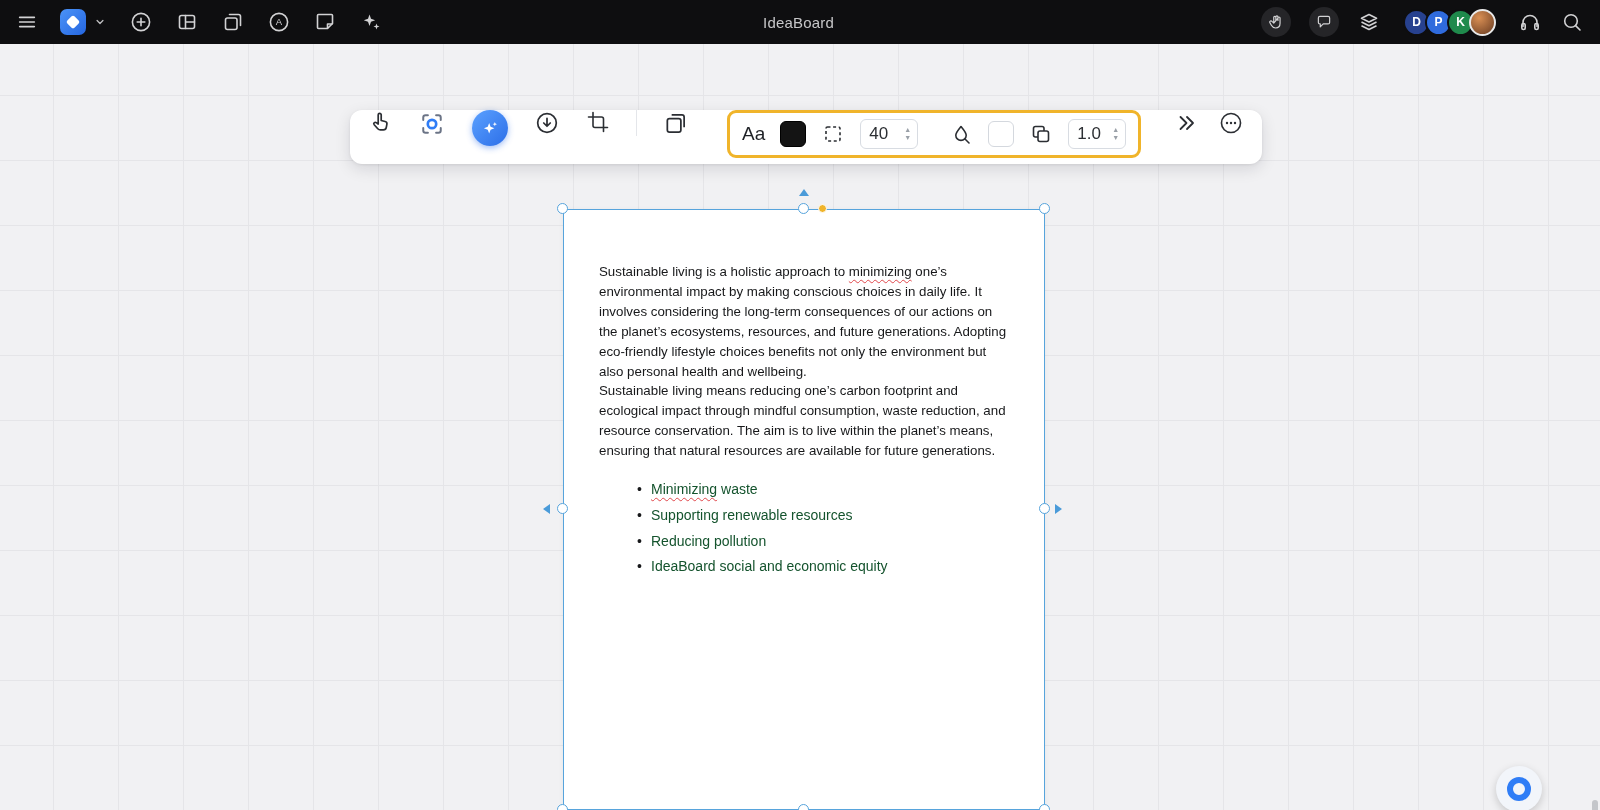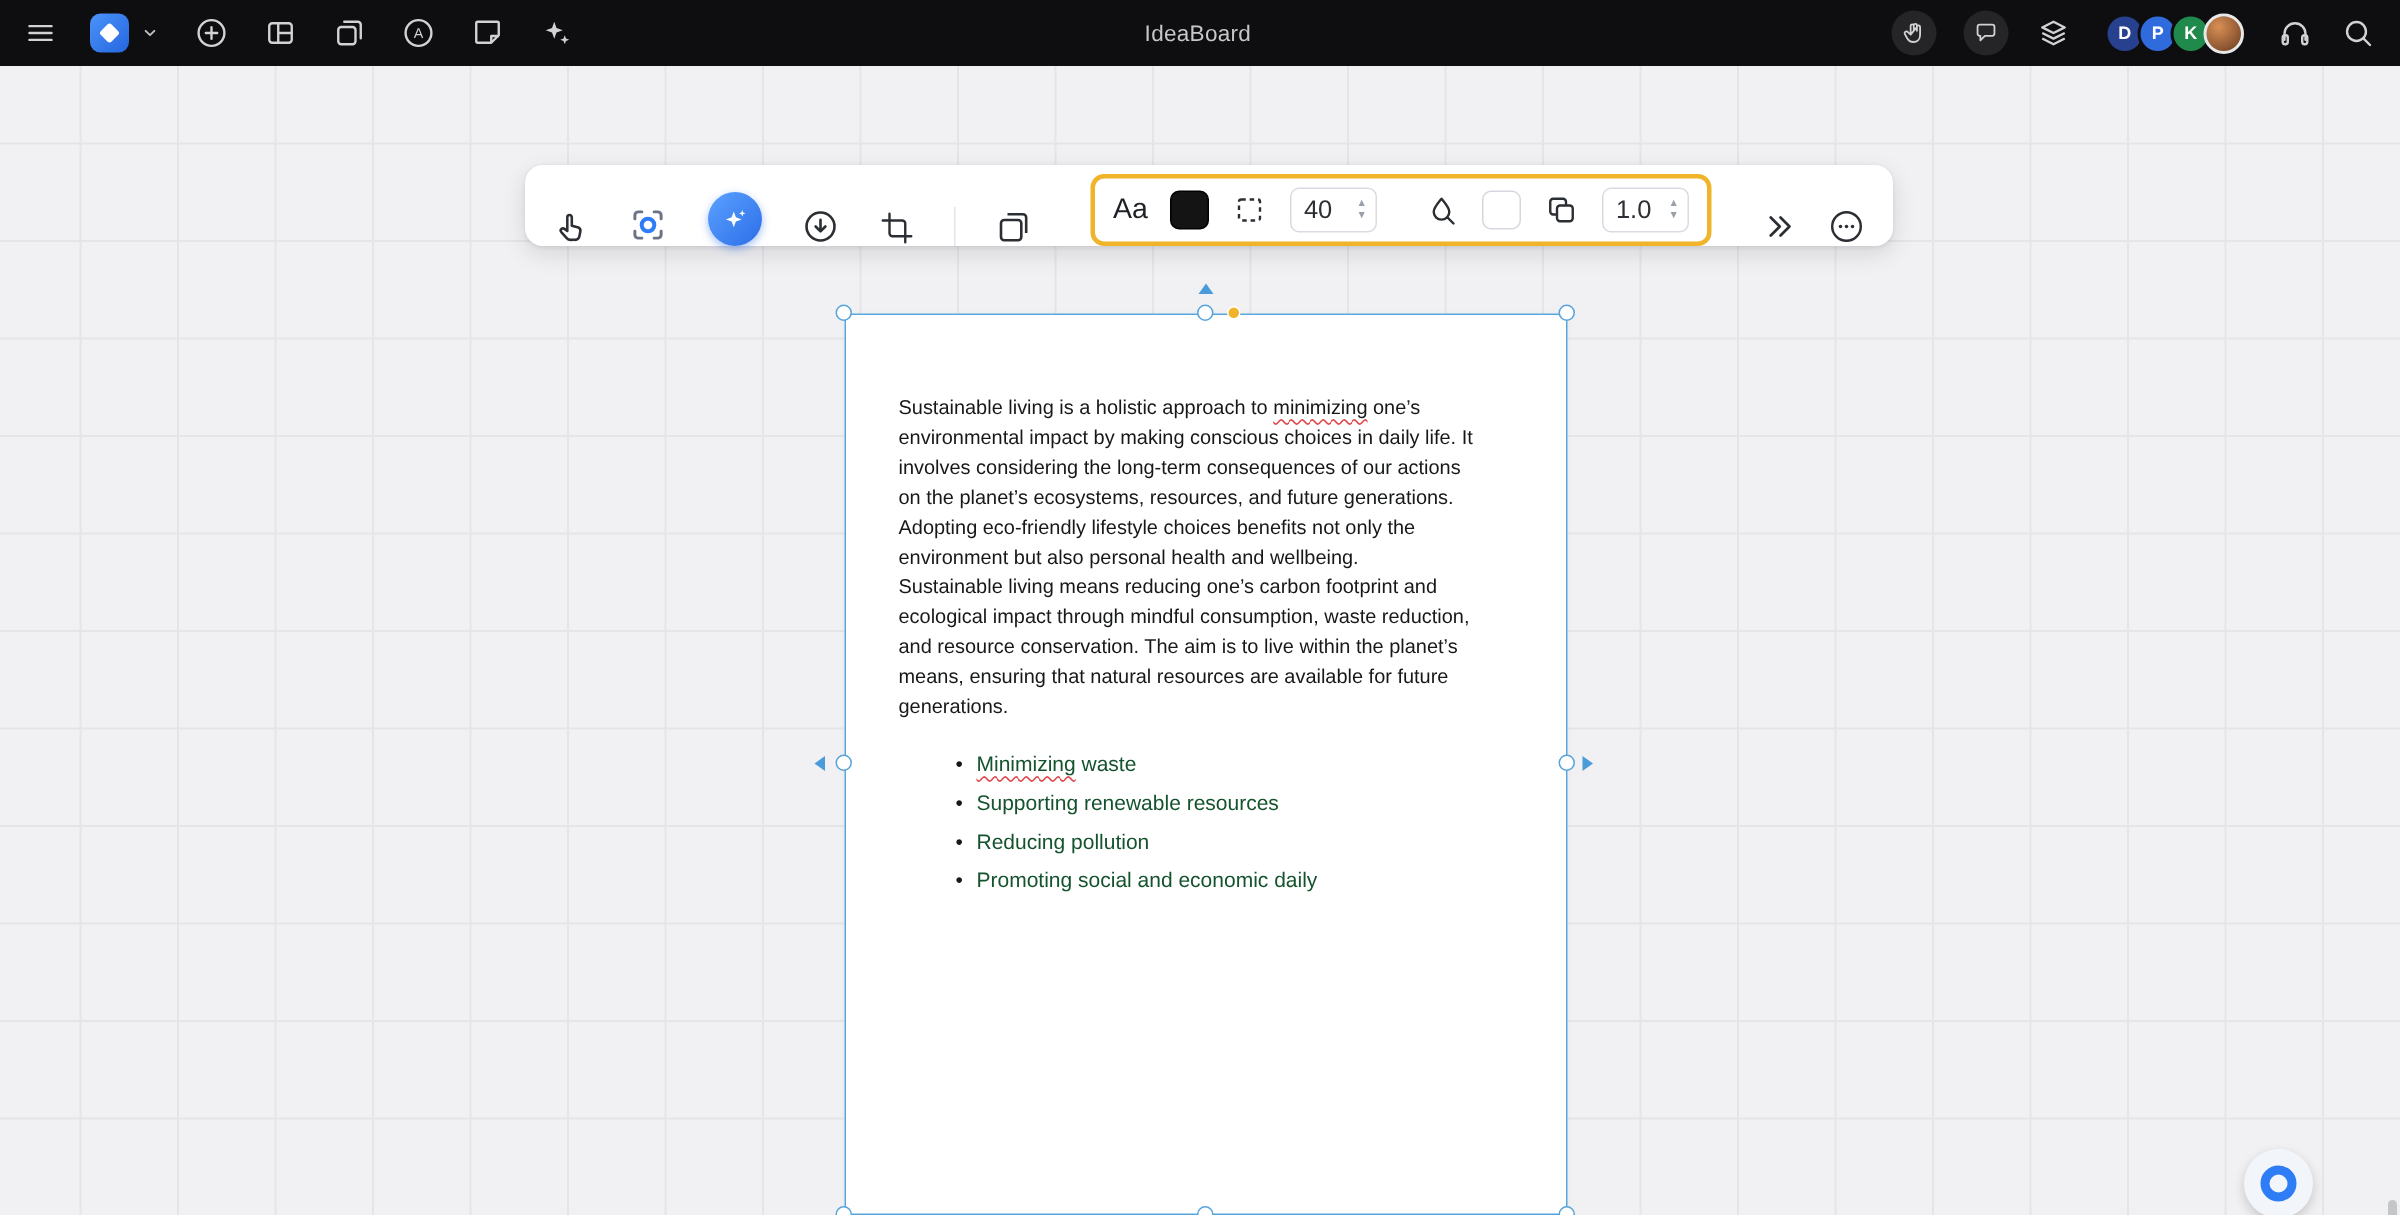--- a/index.html
+++ b/index.html
@@ -33,42 +33,42 @@
   
   .canvas { position:absolute; top:44px; left:0; width:1600px; height:766px;
             background-color:#f1f1f3;
             background-image:linear-gradient(#e5e5e8 1px, transparent 1px),
                              linear-gradient(90deg,#e5e5e8 1px, transparent 1px);
             background-size:65px 65px; background-position:-12px -14px; }
 
   
   .toolbar { position:absolute; left:350px; top:66px; width:912px; height:54px; background:#fff; border-radius:12px;
              box-shadow:0 5px 16px rgba(20,20,35,.12), 0 1px 3px rgba(20,20,35,.08);
-             display:flex; align-items:flex-end; padding:0 18px; z-index:40; gap:26px; }
+             display:flex; align-items:flex-start; padding:0 18px; z-index:40; gap:26px; }
   .tool-btn { display:flex; align-items:center; justify-content:center; background:none; border:none; padding:0; cursor:pointer; }
   .ai-btn { width:36px; height:36px; border-radius:50%; background:linear-gradient(135deg,#5ba1ff,#2c6ee8);
             display:flex; align-items:center; justify-content:center; border:none; cursor:pointer; box-shadow:0 2px 6px rgba(47,111,232,.45); }
   .v-divider { width:1px; height:26px; background:#e4e6ea; }
   .hl-group { display:flex; align-items:center; gap:15px; padding:6px 12px; border:3px solid #f0b42a; border-radius:9px; margin-left:12px; }
   .aa-label { font-size:19px; color:#1e2126; font-weight:500; cursor:pointer; }
   .swatch { width:26px; height:26px; border-radius:6px; cursor:pointer; }
   .swatch-black { background:#141414; border:1px solid #000; }
   .swatch-white { background:#ffffff; border:1px solid #d4d8de; }
   .num-input { display:flex; align-items:center; width:58px; height:30px; border:1px solid #d8dce2; border-radius:6px;
                background:#fff; padding:0 4px 0 8px; }
   .num-input input { width:26px; border:none; outline:none; font-size:17px; color:#2c2f33; padding:0; background:transparent;
                      font-family:"Liberation Sans", sans-serif; }
   .steppers { margin-left:auto; display:flex; flex-direction:column; justify-content:center; }
   .step { font-size:7px; line-height:8px; color:#9aa0a8; background:none; border:none; padding:0 2px; cursor:pointer; }
   .drop-icon { margin-left:16px; }
   .tail-tools { margin-left:auto; display:flex; align-items:center; gap:20px; }
 
   
   .doc-card { position:absolute; left:563px; top:165px; width:482px; height:601px; background:#fff;
-              border:1.5px solid #57a4dc; z-index:5; padding:52px 54px 0 35px; box-shadow:0 1px 5px rgba(0,0,0,.05); }
+              border:1.5px solid #57a4dc; z-index:5; padding:52px 34px 0 35px; box-shadow:0 1px 5px rgba(0,0,0,.05); }
   .doc-card p { margin:0; font-size:13.3px; line-height:19.9px; color:#17181a; }
   .doc-heading { font-size:20.5px; font-weight:500; color:#101113; margin:25px 0 26px 0; }
   .doc-sub { margin-top:19px !important; }
   .doc-bullets { list-style:none; margin:16px 0 0 0; padding:0 0 0 38px; }
   .doc-bullets li { position:relative; font-size:14px; line-height:25.8px; color:#14532d; padding-left:14px; }
   .doc-bullets li::before { content:"\2022"; position:absolute; left:0; top:0; font-size:14px; color:#17181a; }
   .misspell { text-decoration:underline wavy #e0474b 1px; text-underline-offset:2.5px; }
 
   
   .handle { position:absolute; width:11px; height:11px; border-radius:50%; background:#fff; border:1.5px solid #57a4dc; z-index:6; }
@@ -193,21 +193,21 @@
 
   <div class="canvas">
 
     <div class="doc-card">
       <p><span>Sustainable living is a holistic approach to </span><span class="misspell">minimizing</span><span> one’s environmental impact by making conscious choices in daily life. It involves considering the long-term consequences of our actions on the planet’s ecosystems, resources, and future generations. Adopting eco-friendly lifestyle choices benefits not only the environment but also personal health and wellbeing.</span></p>
       <p>Sustainable living means reducing one’s carbon footprint and ecological impact through mindful consumption, waste reduction, and resource conservation. The aim is to live within the planet’s means, ensuring that natural resources are available for future generations.</p>
       <ul class="doc-bullets">
         <li><span class="misspell">Minimizing</span><span> waste</span></li>
         <li><span>Supporting renewable resources</span></li>
         <li><span>Reducing pollution</span></li>
-        <li><span>Promoting social and economic daily</span></li>
+        <li><span>IdeaBoard social and economic equity</span></li>
       </ul>
     </div>
 
     <div class="handle" style="left:557px; top:159px;"></div>
     <div class="handle" style="left:798px; top:159px;"></div>
     <div class="handle" style="left:1039px; top:159px;"></div>
     <div class="handle" style="left:557px; top:459px;"></div>
     <div class="handle" style="left:1039px; top:459px;"></div>
     <div class="handle" style="left:557px; top:760px;"></div>
     <div class="handle" style="left:798px; top:760px;"></div>

